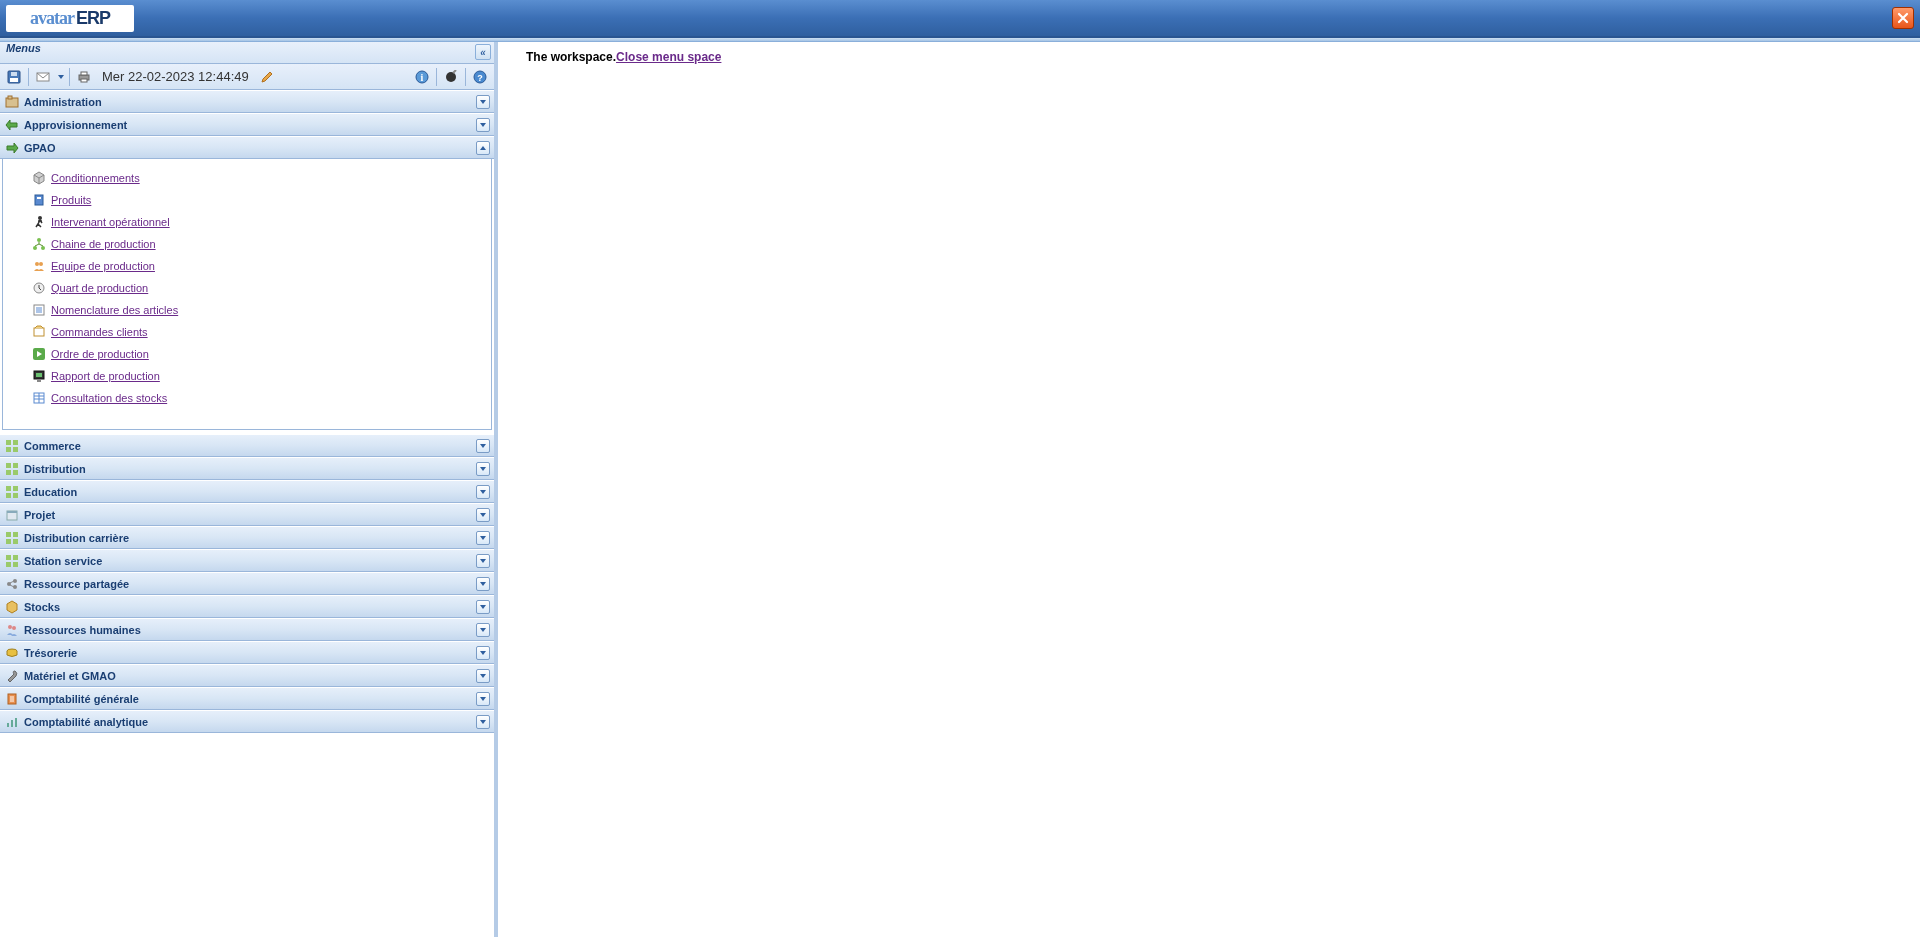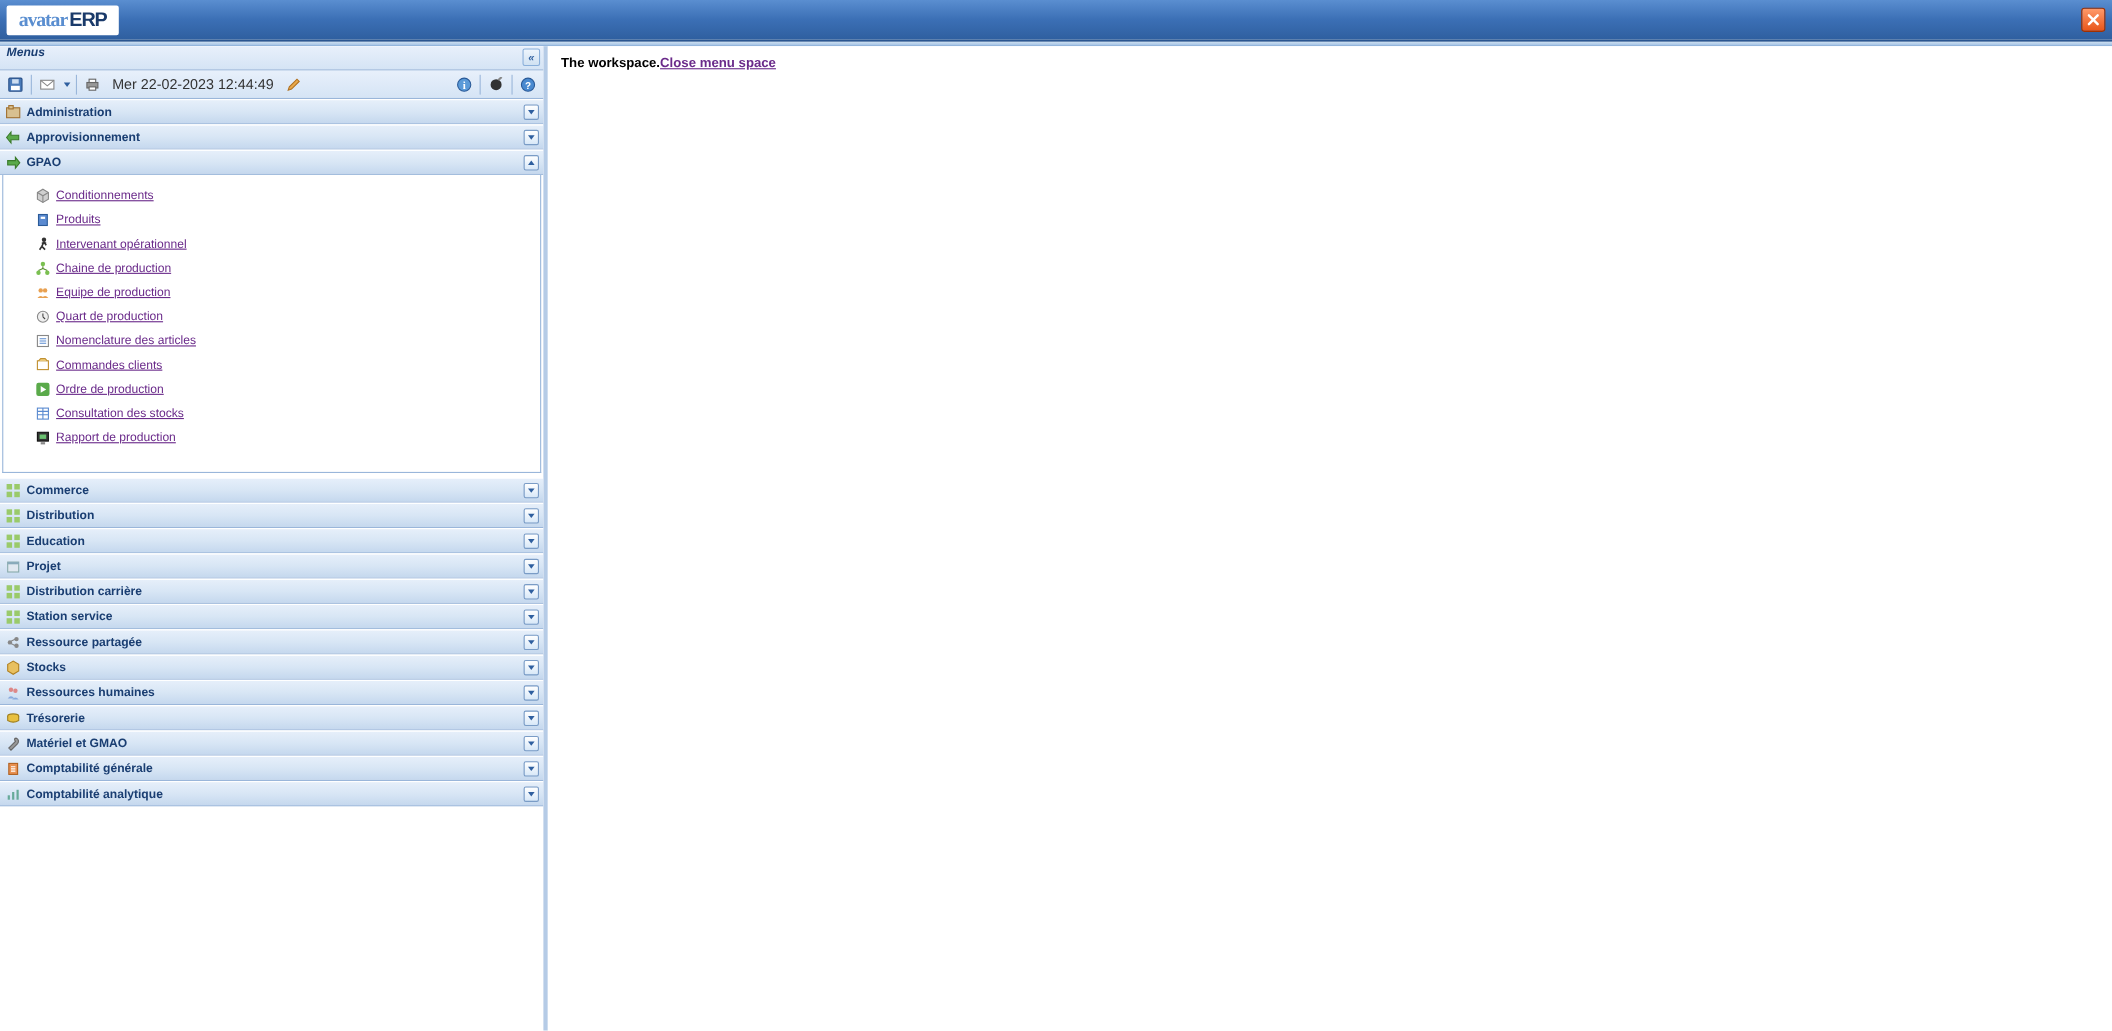--- a/index.html
+++ b/index.html
@@ -12,21 +12,21 @@
 .titlebar {
   height: 38px;
   background: linear-gradient(to bottom, #5a8ed0 0%, #3b6fb5 50%, #2f5f9f 100%);
   display: flex;
   align-items: center;
   padding: 0 6px;
   border-bottom: 2px solid #2a5590;
 }
 .logo {
   background: #fff;
-  padding: 3px 11px;
+  padding: 3px 24px;
   border-radius: 2px;
   display: flex;
   align-items: baseline;
   gap: 2px;
 }
 .logo-avatar {
   font-family: "Comic Sans MS", cursive;
   font-size: 18px;
   font-weight: bold;
   color: #5a8ed0;
@@ -208,20 +208,21 @@
 }
 .workspace {
   flex: 1;
   padding: 8px 12px;
   background: #fff;
 }
 .workspace-text {
   font-size: 12px;
   font-weight: bold;
   color: #000;
+  margin-left: 16px;
 }
 .workspace-link {
   color: #6a2a8a;
   text-decoration: underline;
   font-weight: bold;
   font-size: 12px;
 }
 
 .ico-sq { width: 14px; height: 14px; }
 </style>
@@ -416,35 +417,35 @@
             <svg class="ico-sq" viewBox="0 0 14 14">
               <rect x="1" y="1" width="12" height="12" rx="2" fill="#5aaa4a"></rect>
               <path d="M5 4 L10 7 L5 10 Z" fill="#fff"></path>
             </svg>
           </span>
         <a> Ordre de production</a>
       </div>
       <div class="menu-item">
         <span class="mi-icon">
             <svg class="ico-sq" viewBox="0 0 14 14">
-              <rect x="2" y="2" width="10" height="10" fill="#fff" stroke="#5a8ad0"></rect>
-              <path d="M2 5 L12 5 M2 8 L12 8 M7 2 L7 12" stroke="#5a8ad0"></path>
-            </svg>
-          </span>
-        <a> Consultation des stocks</a>
-      </div>
-      <div class="menu-item">
-        <span class="mi-icon">
-            <svg class="ico-sq" viewBox="0 0 14 14">
               <rect x="2" y="2" width="10" height="8" fill="#333" stroke="#111"></rect>
               <rect x="4" y="4" width="6" height="4" fill="#6ac070"></rect>
               <rect x="5" y="11" width="4" height="2" fill="#888"></rect>
             </svg>
           </span>
         <a> Rapport de production</a>
+      </div>
+      <div class="menu-item">
+        <span class="mi-icon">
+            <svg class="ico-sq" viewBox="0 0 14 14">
+              <rect x="2" y="2" width="10" height="10" fill="#fff" stroke="#5a8ad0"></rect>
+              <path d="M2 5 L12 5 M2 8 L12 8 M7 2 L7 12" stroke="#5a8ad0"></path>
+            </svg>
+          </span>
+        <a> Consultation des stocks</a>
       </div>
     </div>
 
     <div class="accordion-header">
       <span class="hdr-icon">
           <svg class="ico-sq" viewBox="0 0 14 14">
             <rect x="1" y="1" width="5" height="5" fill="#9aca6a"></rect>
             <rect x="8" y="1" width="5" height="5" fill="#9aca6a"></rect>
             <rect x="1" y="8" width="5" height="5" fill="#9aca6a"></rect>
             <rect x="8" y="8" width="5" height="5" fill="#9aca6a"></rect>

